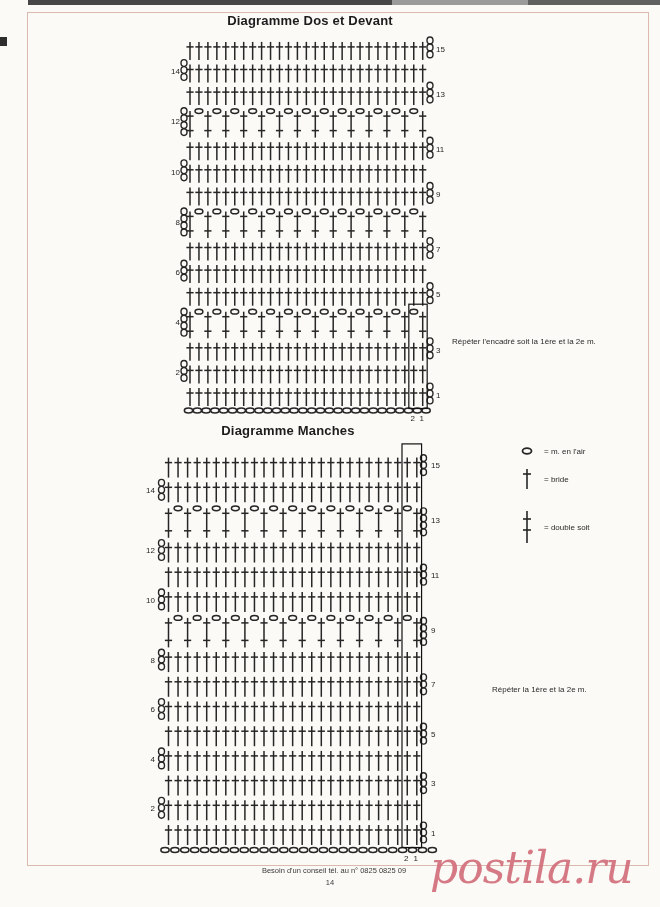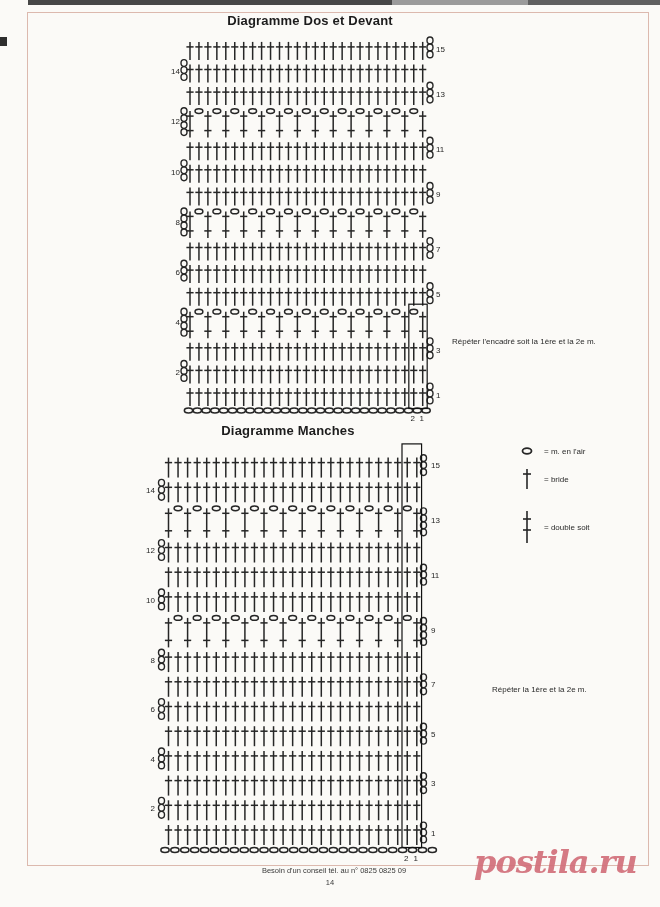--- a/index.html
+++ b/index.html
@@ -25,22 +25,22 @@
   .legend-item-chain{height:14px;margin-bottom:9px;}
   .legend-item-bride{height:24px;margin-bottom:18px;}
   .legend-item-double{height:36px;}
   .legend-sym{display:inline-flex;width:16px;justify-content:center;}
   .legend-label{font-size:8px;color:#2a2a2a;white-space:nowrap;}
   .footer-note{position:absolute;left:4px;top:866px;width:660px;text-align:center;
                font-size:7.5px;color:#3a3a3a;}
   .page-number{position:absolute;left:0;top:878px;width:660px;text-align:center;
                font-size:7.5px;color:#3a3a3a;}
   .watermark{position:absolute;left:430px;top:846px;font-family:"DejaVu Serif",serif;
-             font-style:italic;font-weight:bold;font-size:32px;line-height:1;
-             letter-spacing:-1px;opacity:.92;white-space:nowrap;margin-left:44px;}
+             font-style:italic;font-weight:normal;font-size:44px;line-height:1;
+             letter-spacing:-1px;opacity:.92;white-space:nowrap;}
 </style>
 </head>
 <body>
 
 <div class="page">
   <div class="scan-bar scan-bar-1"></div>
   <div class="scan-bar scan-bar-2"></div>
   <div class="scan-bar scan-bar-3"></div>
   <div class="scan-blot"></div>
   <div class="page-frame"></div>

